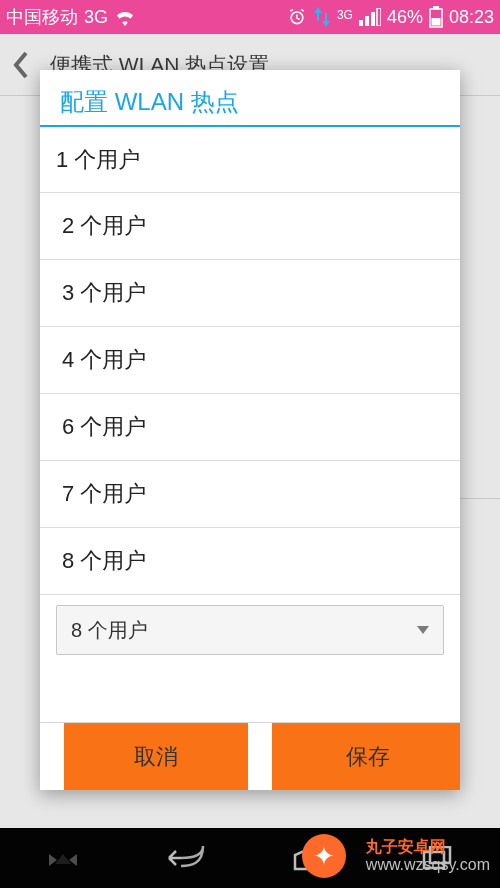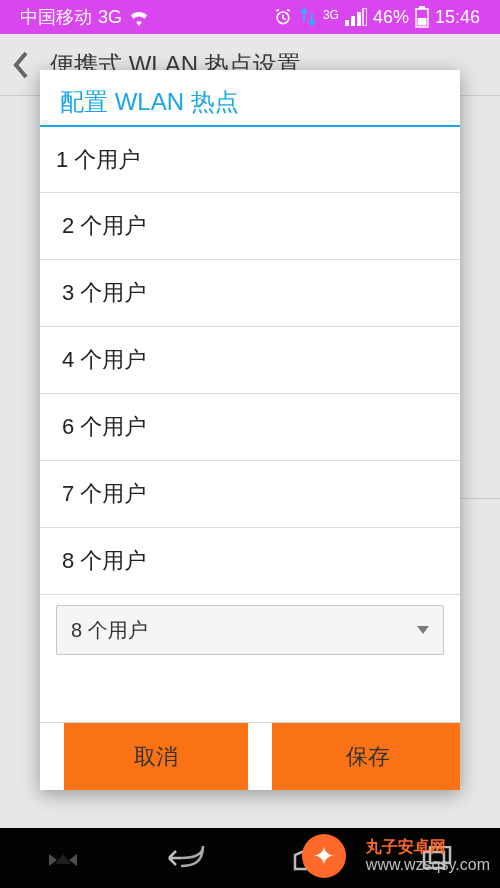--- a/index.html
+++ b/index.html
@@ -1,26 +1,26 @@
 <!DOCTYPE html>
 <html><head>
 <meta charset="utf-8">
 <style>
   *{box-sizing:border-box;margin:0;padding:0;font-family:"Helvetica Neue",Arial,"PingFang SC","Hiragino Sans GB","Microsoft YaHei",sans-serif;}
   html,body{width:500px;height:888px;overflow:hidden;background:#fff;}
   .screen{position:relative;width:500px;height:888px;background:#e7e7e7;}
 
   
-  .status-bar{height:34px;background:#d946ef;color:#fff;display:flex;align-items:center;justify-content:space-between;padding:0 20px;font-size:18px;font-weight:500;gap:45px;}
+  .status-bar{height:34px;background:#ec4899;color:#fff;display:flex;align-items:center;justify-content:space-between;padding:0 6px;font-size:18px;font-weight:500;gap:45px;}
   .status-left,.status-right{display:flex;align-items:center;gap:6px;}
   .status-left span,.status-right span{display:inline-flex;align-items:center;}
   .wifi-icon,.alarm-icon,.udarrow,.signal-icon,.batt-icon{display:inline-block;}
 
   
-  .action-bar{height:62px;background:#e7e7e7;display:flex;align-items:center;padding:0 12px;color:#3a3a3a;font-size:24px;border-bottom:1px solid #c9c9c9;}
+  .action-bar{height:62px;background:#e7e7e7;display:flex;align-items:center;padding:0 12px;color:#3a3a3a;font-size:21px;border-bottom:1px solid #c9c9c9;}
   .back-chev{width:18px;height:28px;margin-right:20px;}
   .back-chev svg{display:block;}
   .action-title{white-space:nowrap;}
 
   
   .bg-form{position:absolute;left:0;right:0;top:96px;bottom:60px;padding:24px 40px 0 40px;color:#777;font-size:20px;}
   .bg-sep{height:1px;background:#c8c8c8;width:100%;}
   .bg-field{height:50px;border:1px solid #cfcfcf;border-radius:2px;background:#fff;box-shadow:inset 0 0 0 1px #eee;}
   .bg-drop{height:46px;border:1px solid #cfcfcf;border-radius:2px;background:#f3f3f3;display:flex;align-items:center;justify-content:flex-end;padding-right:8px;}
   .bg-drop .tri{width:0;height:0;border-left:6px solid transparent;border-right:6px solid transparent;border-top:7px solid #888;}
@@ -96,21 +96,21 @@
           </svg>
       </span>
       <span>46%</span>
       <span class="batt-icon">
         <svg width="14" height="22" viewBox="0 0 14 22">
             <rect x="1" y="3" width="12" height="18" fill="none" stroke="#fff" stroke-width="1.5"></rect>
             <rect x="4" y="0" width="6" height="3" fill="#fff"></rect>
             <rect x="2.5" y="12" width="9" height="7.5" fill="#fff"></rect>
           </svg>
       </span>
-      <span>15:46</span>
+      <span>08:23</span>
     </div>
   </div>
 
   <div class="action-bar">
     <span class="back-chev">
       <svg width="18" height="28" viewBox="0 0 18 28">
           <path fill="none" stroke="#666" stroke-width="4" d="M14 2L4 14l10 12"></path>
         </svg>
     </span>
     <span class="action-title">便携式 WLAN 热点设置</span>

